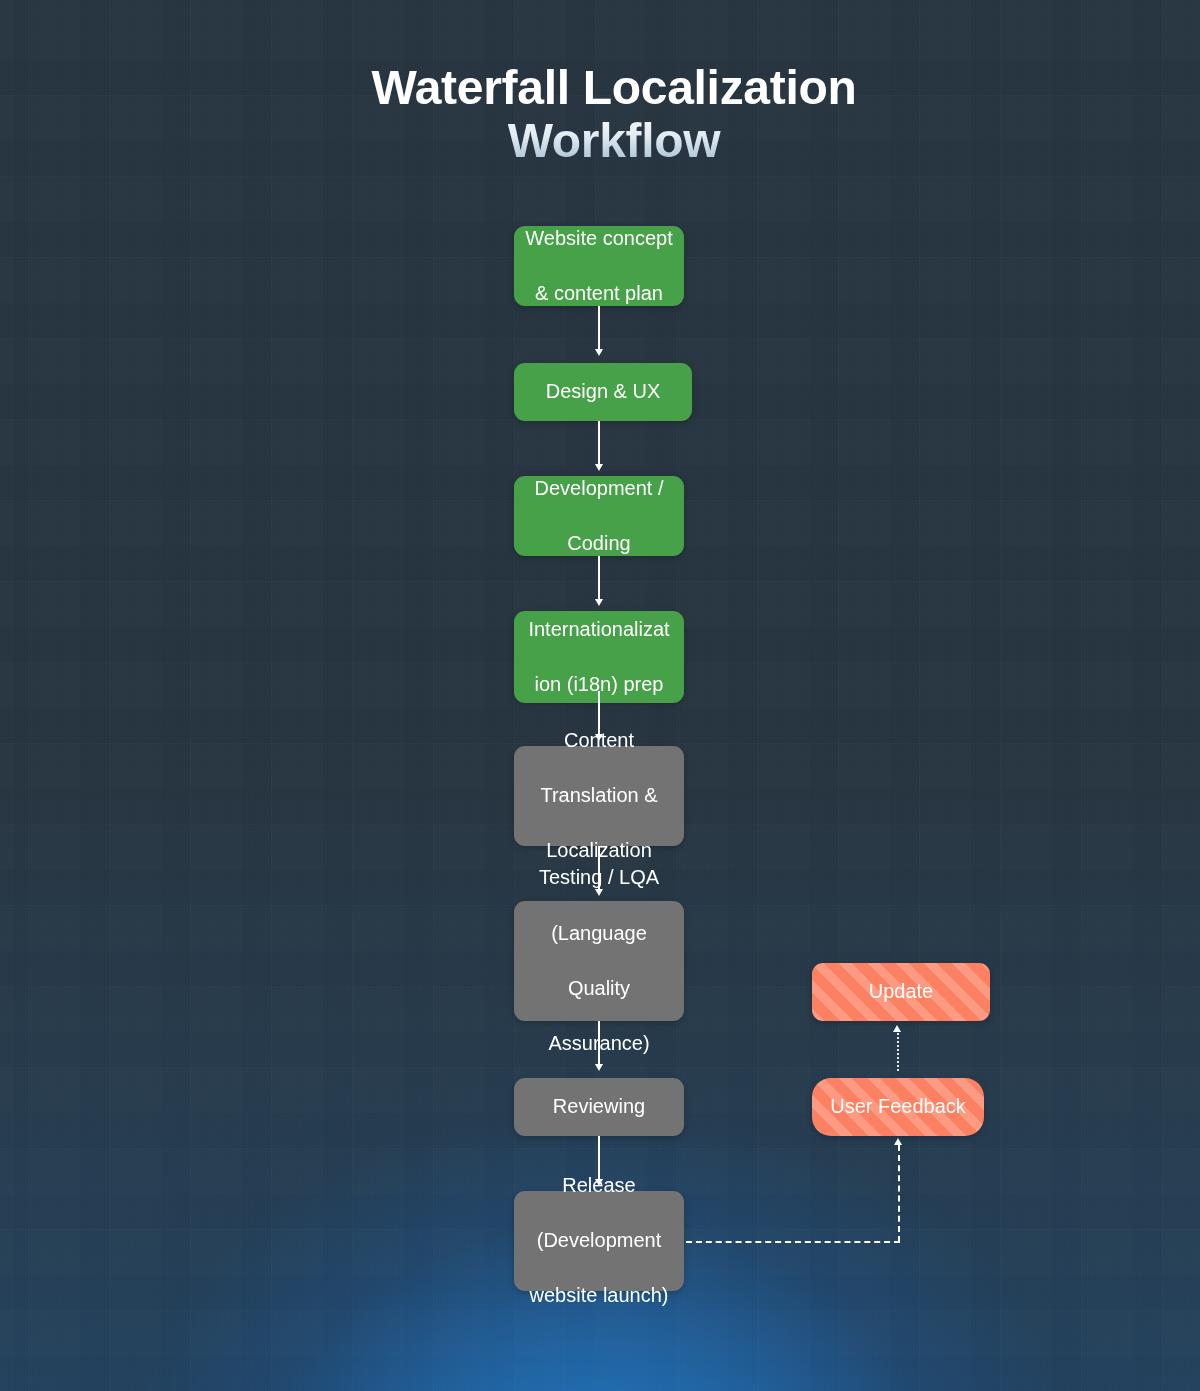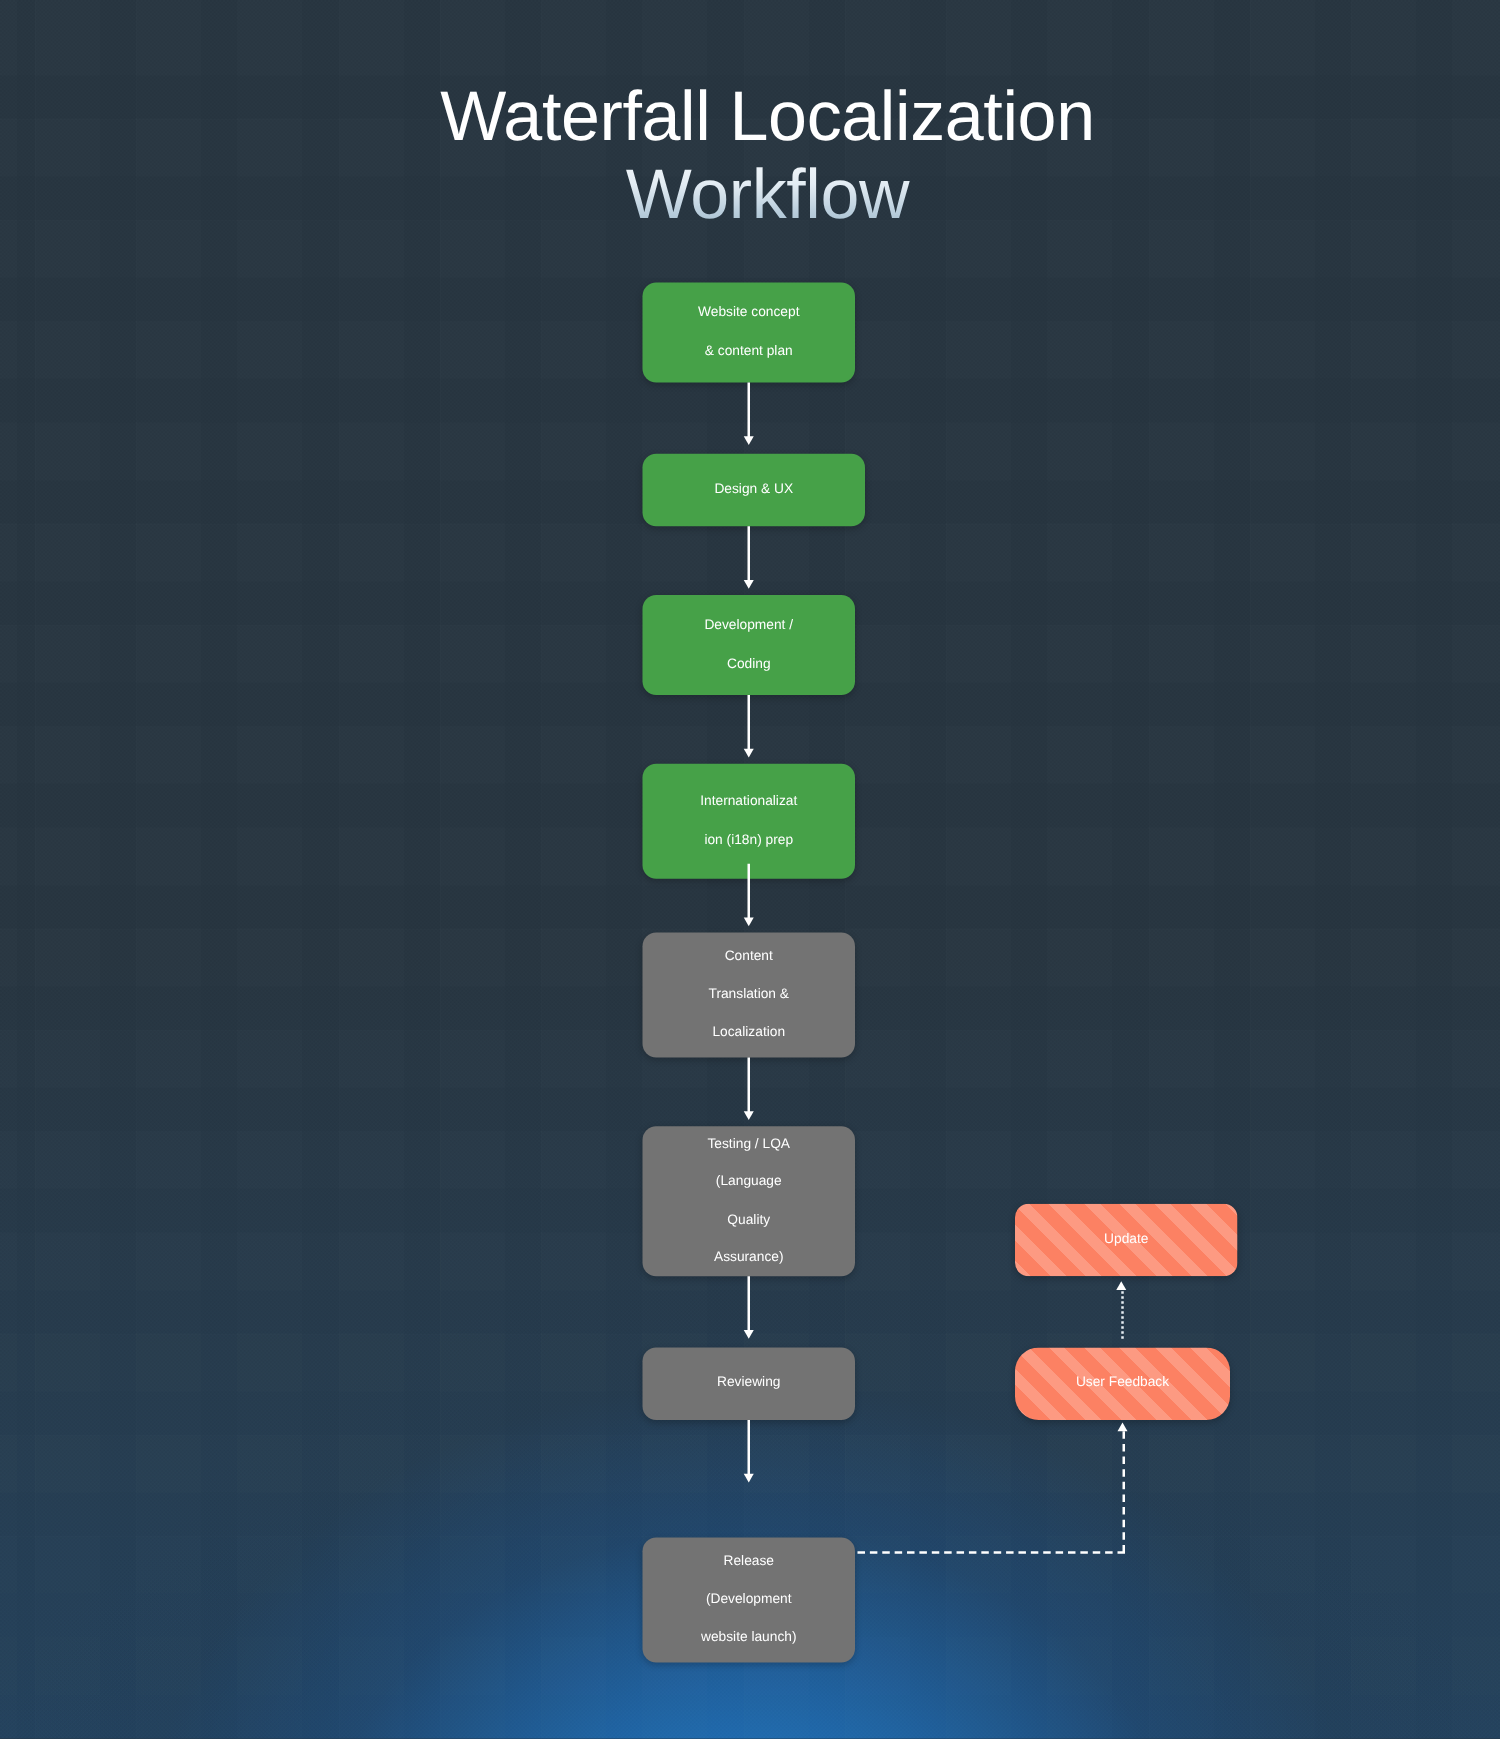--- a/index.html
+++ b/index.html
@@ -76,22 +76,22 @@
   .title-wrap {
     position: absolute;
     top: 62px;
     left: 0;
     width: 1200px;
     text-align: center;
     line-height: 1.10;
   }
   .title-line {
     display: block;
-    font-size: 56px;
-    font-weight: 400;
+    font-size: 48px;
+    font-weight: 700;
     letter-spacing: -0.3px;
     margin-left: 28px;
   }
   .title-line-1 { color: #ffffff; }
   .title-line-2 {
     background: linear-gradient(180deg, #f4f8fb 0%, #e3ecf3 38%, #bcd0de 72%, #9fb9cb 100%);
     -webkit-background-clip: text;
     background-clip: text;
     color: transparent;
     -webkit-text-fill-color: transparent;
@@ -99,21 +99,21 @@
 
   
   .node {
     position: absolute;
     display: flex;
     align-items: center;
     justify-content: center;
     text-align: center;
     border-radius: 11px;
     color: #ffffff;
-    font-size: 11px;
+    font-size: 20px;
     line-height: 1.38;
     font-weight: 400;
     padding: 6px 10px;
     box-shadow: 0 2px 6px rgba(0,0,0,0.22);
   }
   .node span { display: block; width: 100%; }
 
   .node-green  { background: #46a148; }
   .node-blue   { background: #737373; }
 
@@ -232,21 +232,21 @@
   </div>
 
   <div class="node node-blue" style="left:514px; top:901px; width:170px; height:120px;">
     <span><span>Testing / LQA</span><br><span>(Language</span><br><span>Quality</span><br><span>Assurance)</span></span>
   </div>
 
   <div class="node node-blue" style="left:514px; top:1078px; width:170px; height:58px;">
     <span>Reviewing</span>
   </div>
 
-  <div class="node node-blue" style="left:514px; top:1191px; width:170px; height:100px;margin-top:39px;">
+  <div class="node node-blue" style="left:514px; top:1191px; width:170px; height:100px;">
     <span><span>Release</span><br><span>(Development</span><br><span>website launch)</span></span>
   </div>
 
   <div class="node node-orange" style="left:812px; top:963px; width:178px; height:58px;">
     <span>Update</span>
   </div>
 
   <div class="node node-orange" style="left:812px; top:1078px; width:172px; height:58px;border-radius:19px;">
     <span>User Feedback</span>
   </div>

